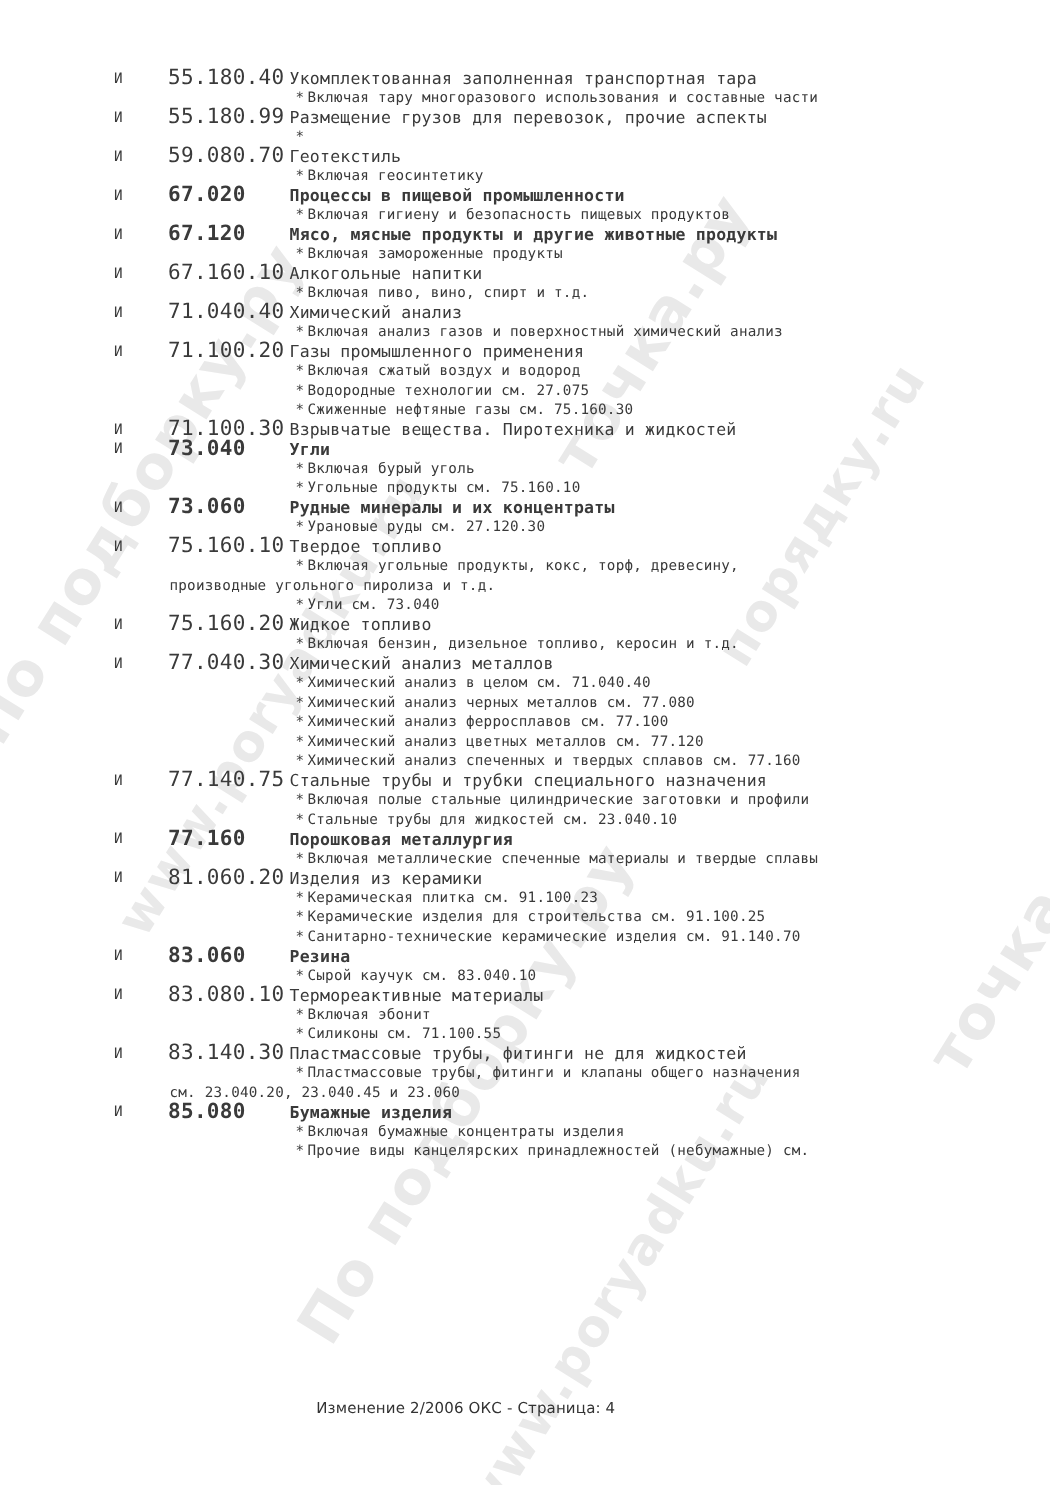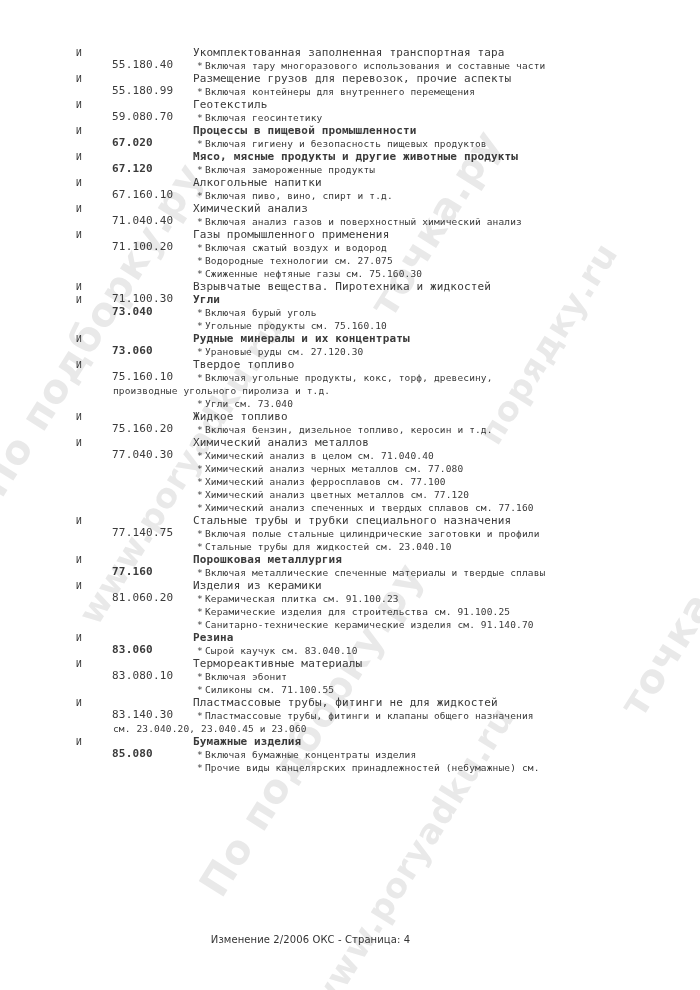--- a/index.html
+++ b/index.html
@@ -63,22 +63,22 @@
   .mark {
     position: absolute;
     left: 76px;
     top: 0;
     font-size: 9.5px;
     letter-spacing: 0.2px;
   }
   .code {
     position: absolute;
     left: 112px;
-    top: 12px;
-    font-size: 11px;
+    top: 0;
+    font-size: 14px;
     letter-spacing: 0.2px;
   }
   .title {
     position: absolute;
     left: 193px;
     top: 0;
     font-size: 11px;
     letter-spacing: 0.15px;
     white-space: nowrap;
   }
@@ -139,21 +139,21 @@
           <span class="title">Укомплектованная заполненная транспортная тара</span>
         </div>
         <div class="note"><span class="star">*</span><span>Включая тару многоразового использования и составные части</span></div>
       </div>
       <div class="entry">
         <div class="entry-head">
           <span class="mark">И</span>
           <span class="code">55.180.99</span>
           <span class="title">Размещение грузов для перевозок, прочие аспекты</span>
         </div>
-        <div class="note"><span class="star">*</span><span>Включая контейнеры для внутреннего перемещения</span></div>
+        <div class="note"><span class="star">*</span></div>
       </div>
       <div class="entry">
         <div class="entry-head">
           <span class="mark">И</span>
           <span class="code">59.080.70</span>
           <span class="title">Геотекстиль</span>
         </div>
         <div class="note"><span class="star">*</span><span>Включая геосинтетику</span></div>
       </div>
       <div class="entry bold">

